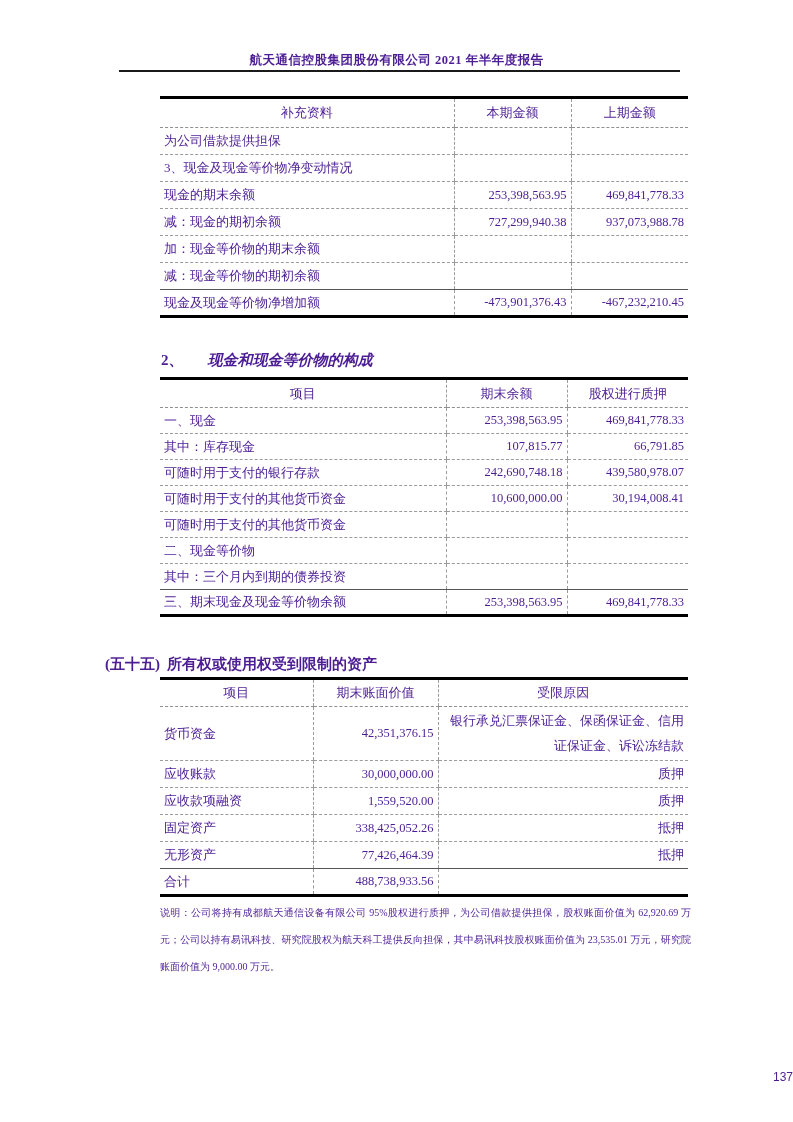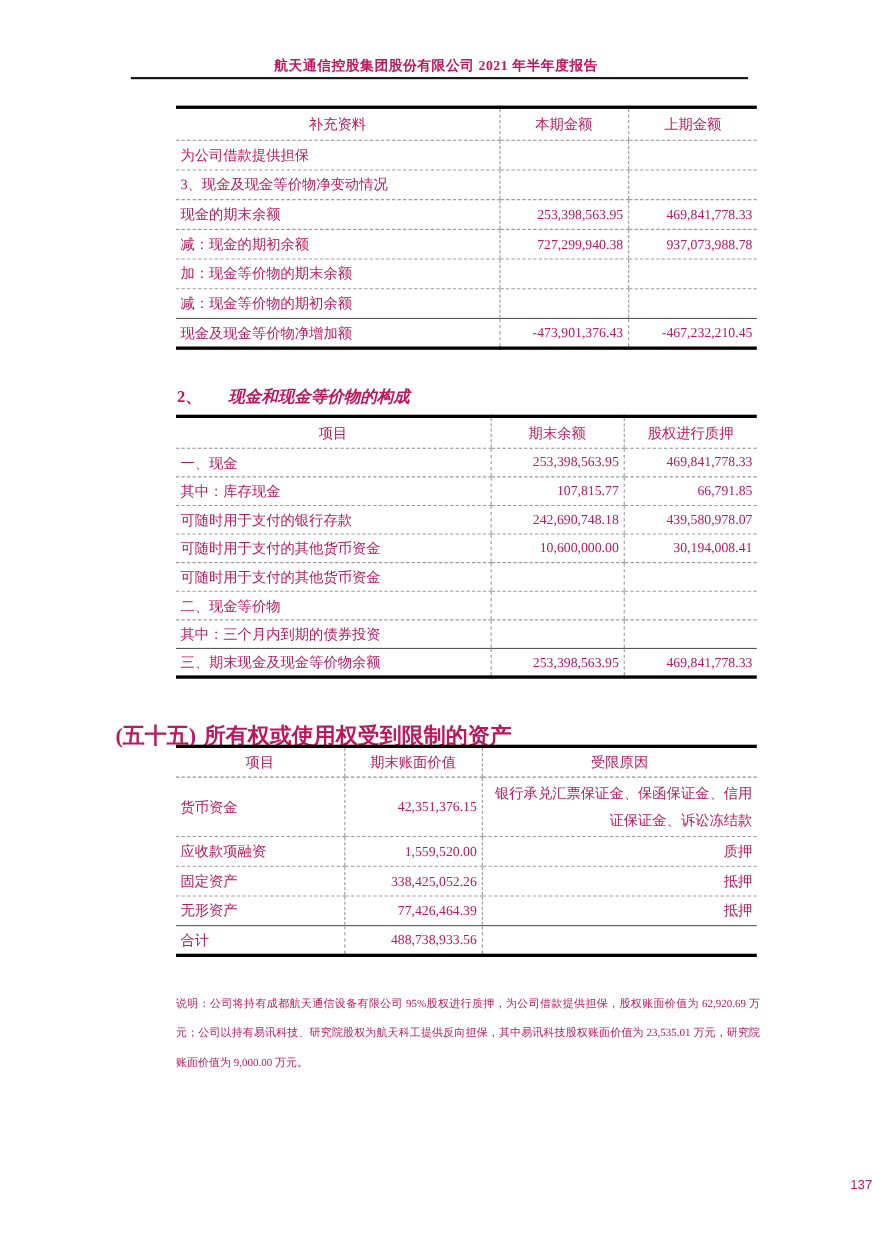--- a/index.html
+++ b/index.html
@@ -3,21 +3,21 @@
 <meta charset="utf-8">
 <style>
   html, body { margin: 0; padding: 0; background: #e8e8e8; }
   .page {
     position: relative;
     width: 793px;
     height: 1122px;
     margin: 0 auto;
     background: #ffffff;
     font-family: "Liberation Serif", "DejaVu Serif", serif;
-    color: #be185d;
+    color: #4c1d95;
     overflow: hidden;
   }
 
   
   .doc-header-title {
     position: absolute;
     top: 52px; left: 0; width: 100%;
     text-align: center;
     font-size: 12.5px;
     font-weight: bold;
@@ -76,21 +76,21 @@
   
   #t2 { top: 377px; }
   #t2 tr { height: 26px; }
   #t2 thead tr { height: 29px; }
 
   
   .sec55-heading {
     position: absolute;
     top: 655px; left: 105px;
     font-weight: bold;
-    font-size: 20px;
+    font-size: 15px;
   }
   .sec55-heading .sec-title { margin-left: 7px; }
 
   
   #t3 { top: 677px; }
   #t3 tr { height: 27px; }
   #t3 thead tr { height: 28px; }
   #t3 tr.tall { height: 54px; }
 
   
@@ -250,20 +250,25 @@
         <th>受限原因</th>
       </tr>
     </thead>
     <tbody>
       <tr class="tall">
         <td class="lbl">货币资金</td>
         <td class="num">42,351,376.15</td>
         <td class="ctr">银行承兑汇票保证金、保函保证金、信用证保证金、诉讼冻结款</td>
       </tr>
       <tr>
+        <td class="lbl">应收账款</td>
+        <td class="num">30,000,000.00</td>
+        <td class="ctr">质押</td>
+      </tr>
+      <tr>
         <td class="lbl">应收款项融资</td>
         <td class="num">1,559,520.00</td>
         <td class="ctr">质押</td>
       </tr>
       <tr>
         <td class="lbl">固定资产</td>
         <td class="num">338,425,052.26</td>
         <td class="ctr">抵押</td>
       </tr>
       <tr>

